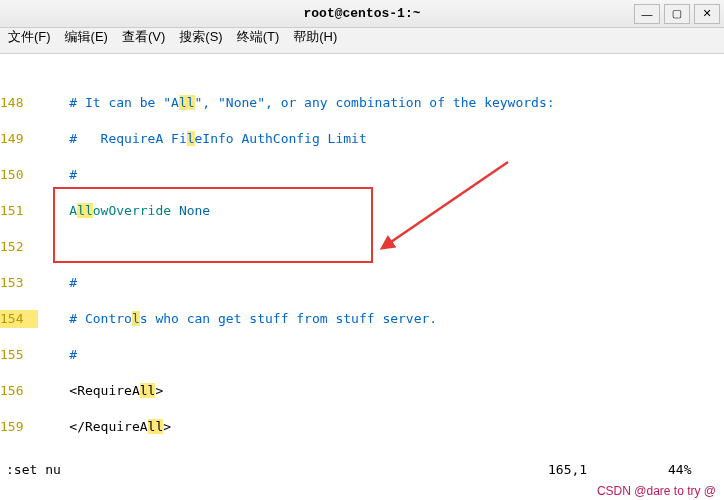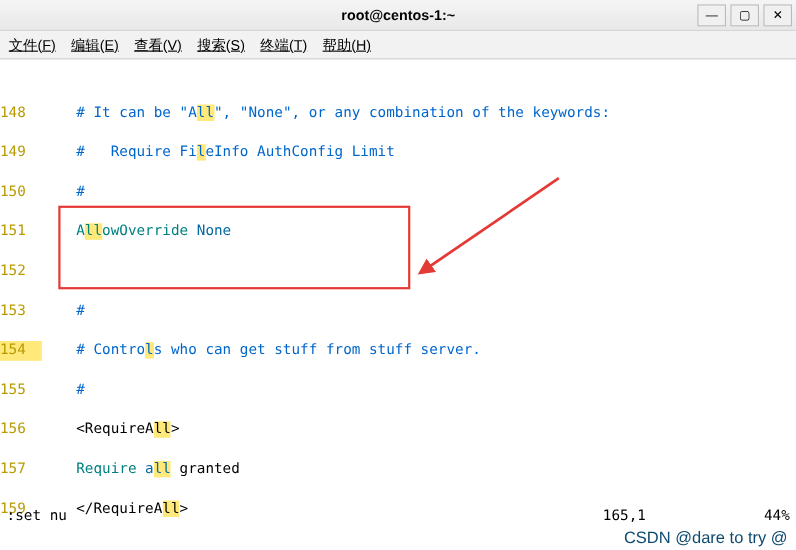--- a/index.html
+++ b/index.html
@@ -14,41 +14,39 @@
   }
   .titlebar {
     height: 28px;
     background: linear-gradient(#f5f5f5,#e8e8e8);
     border-bottom: 1px solid #ccc;
     display: flex;
     align-items: center;
     justify-content: center;
     position: relative;
   }
-  .title-text { font-weight: bold; font-family: Liberation Sans, sans-serif; font-size: 13px; }
+  .title-text { font-weight: bold; font-family: Liberation Mono, monospace; font-size: 13px; }
   .win-controls {
     position: absolute; right: 4px; display: flex; gap: 4px;
   }
   .win-btn {
     width: 26px; height: 20px; border: 1px solid #bbb;
     background: #f0f0f0; display: flex; align-items: center;
     justify-content: center; font-size: 11px; cursor: pointer;
     font-family: sans-serif;
   }
   .menubar {
     height: 26px;
     background: #f2f2f2;
     border-bottom: 1px solid #d0d0d0;
     display: flex;
-    align-items: center;
     padding: 0 8px;
     gap: 14px;
     font-family: sans-serif;
     font-size: 13px;
-    text-decoration: underline;
   }
   .menu-item { cursor: pointer; }
   .editor {
     position: relative;
     padding: 4px 0 0 0;
     line-height: 18px;
     white-space: pre;
   }
   .line { display: flex; height: 18px; }
   .ln {
@@ -76,27 +74,27 @@
   .statusbar {
     position: absolute;
     bottom: 20px; left: 0; right: 0;
     height: 18px;
     display: flex;
     padding: 0 6px;
     font-size: 13px;
   }
   .status-left { flex: 1; }
   .status-pos { width: 120px; text-align: left; }
-  .status-pct { width: 50px; text-align: right; }
+  .status-pct { width: 50px; text-align: left; }
   .watermark {
     position: absolute;
     bottom: 2px; right: 8px;
-    color: #0c4a6e;
+    color: #be185d;
     font-family: sans-serif;
-    font-size: 15px;
+    font-size: 12px;
   }
 </style>
 </head>
 <body>
 
 <div class="titlebar">
   <span class="title-text">root@centos-1:~</span>
   <div class="win-controls">
     <div class="win-btn">—</div>
     <div class="win-btn">▢</div>
@@ -109,29 +107,28 @@
   <span class="menu-item">编辑(E)</span>
   <span class="menu-item">查看(V)</span>
   <span class="menu-item">搜索(S)</span>
   <span class="menu-item">终端(T)</span>
   <span class="menu-item">帮助(H)</span>
 </div>
 
 <div class="editor">
 
 <div class="line"><span class="ln">148</span><span class="code"><span class="comment">    # It can be "A</span><span class="comment hl-y">ll</span><span class="comment">", "None", or any combination of the keywords:</span></span></div>
-<div class="line"><span class="ln">149</span><span class="code"><span class="comment">    #   Require Fi</span><span class="comment hl-y">l</span><span class="comment">eInfo AuthConfig Limit</span></span></div>
+<div class="line"><span class="ln">149</span><span class="code"><span class="comment">    #   RequireA Fi</span><span class="comment hl-y">l</span><span class="comment">eInfo AuthConfig Limit</span></span></div>
 <div class="line"><span class="ln">150</span><span class="code comment">    #</span></div>
 <div class="line"><span class="ln">151</span><span class="code"><span class="kw-teal">    A</span><span class="kw-teal hl-y">ll</span><span class="kw-teal">owOverride </span><span class="kw-red">None</span></span></div>
 <div class="line"><span class="ln">152</span><span class="code"></span></div>
 <div class="line"><span class="ln">153</span><span class="code comment">    #</span></div>
 <div class="line"><span class="ln hl">154</span><span class="code"><span class="comment">    # Contro</span><span class="comment hl-y">l</span><span class="comment">s who can get stuff from stuff server.</span></span></div>
 <div class="line"><span class="ln">155</span><span class="code comment">    #</span></div>
 <div class="line"><span class="ln">156</span><span class="code"><span>    &lt;RequireA</span><span class="hl-y">ll</span><span>&gt;</span></span></div>
-<div class="line"><span class="ln">157</span><span class="code"><span class="kw-teal">    Require</span><span class="kw-red"> a</span><span class="kw-red hl-y">ll</span><span> granted</span></span></div>
 <div class="line"><span class="ln">159</span><span class="code"><span>    &lt;/RequireA</span><span class="hl-y">ll</span><span>&gt;</span></span></div>
 
 
 
 
 
 
 
 
 

